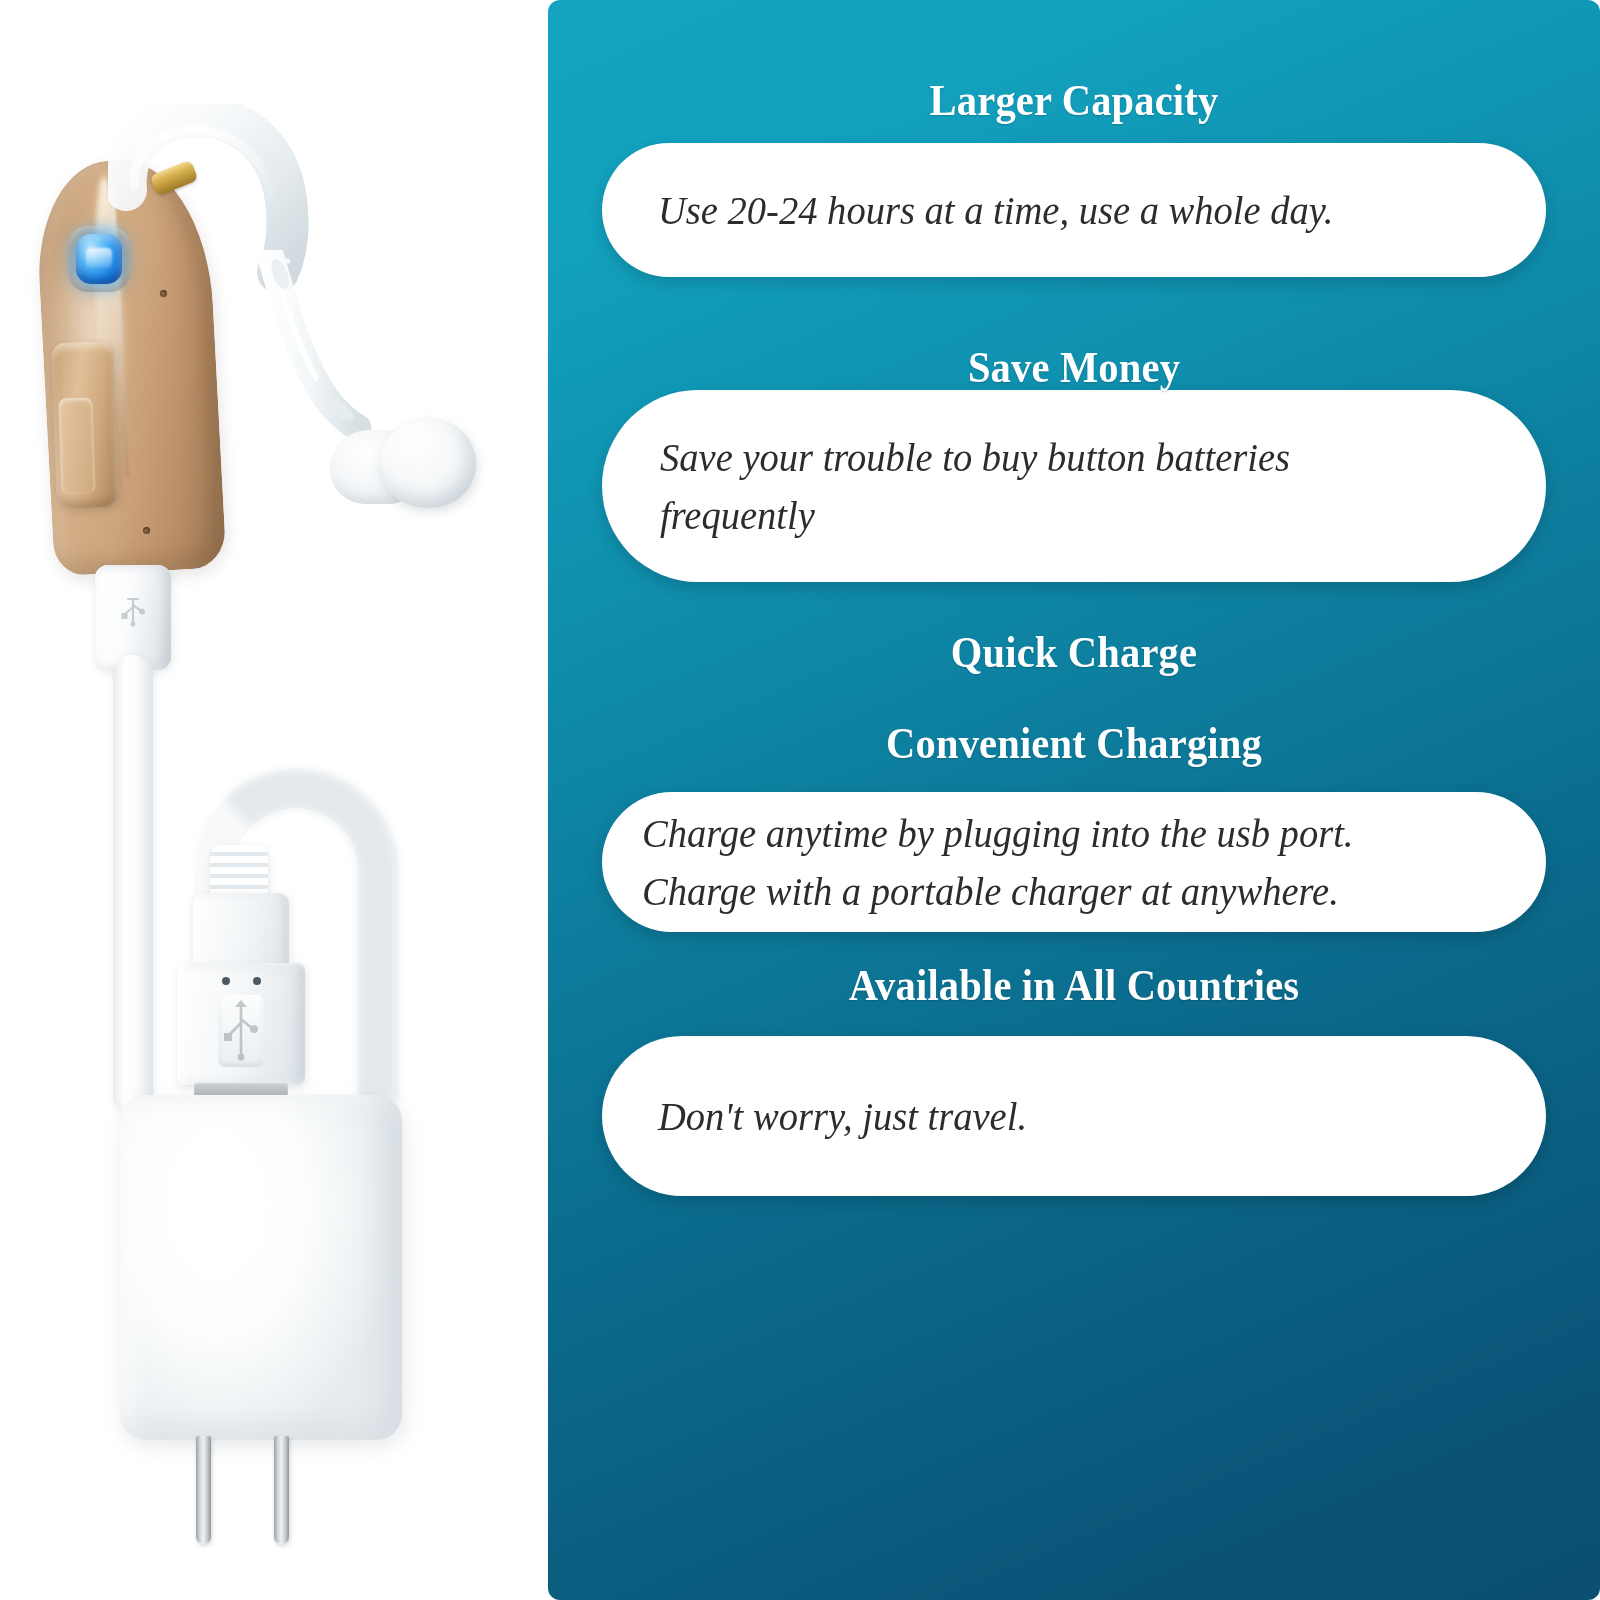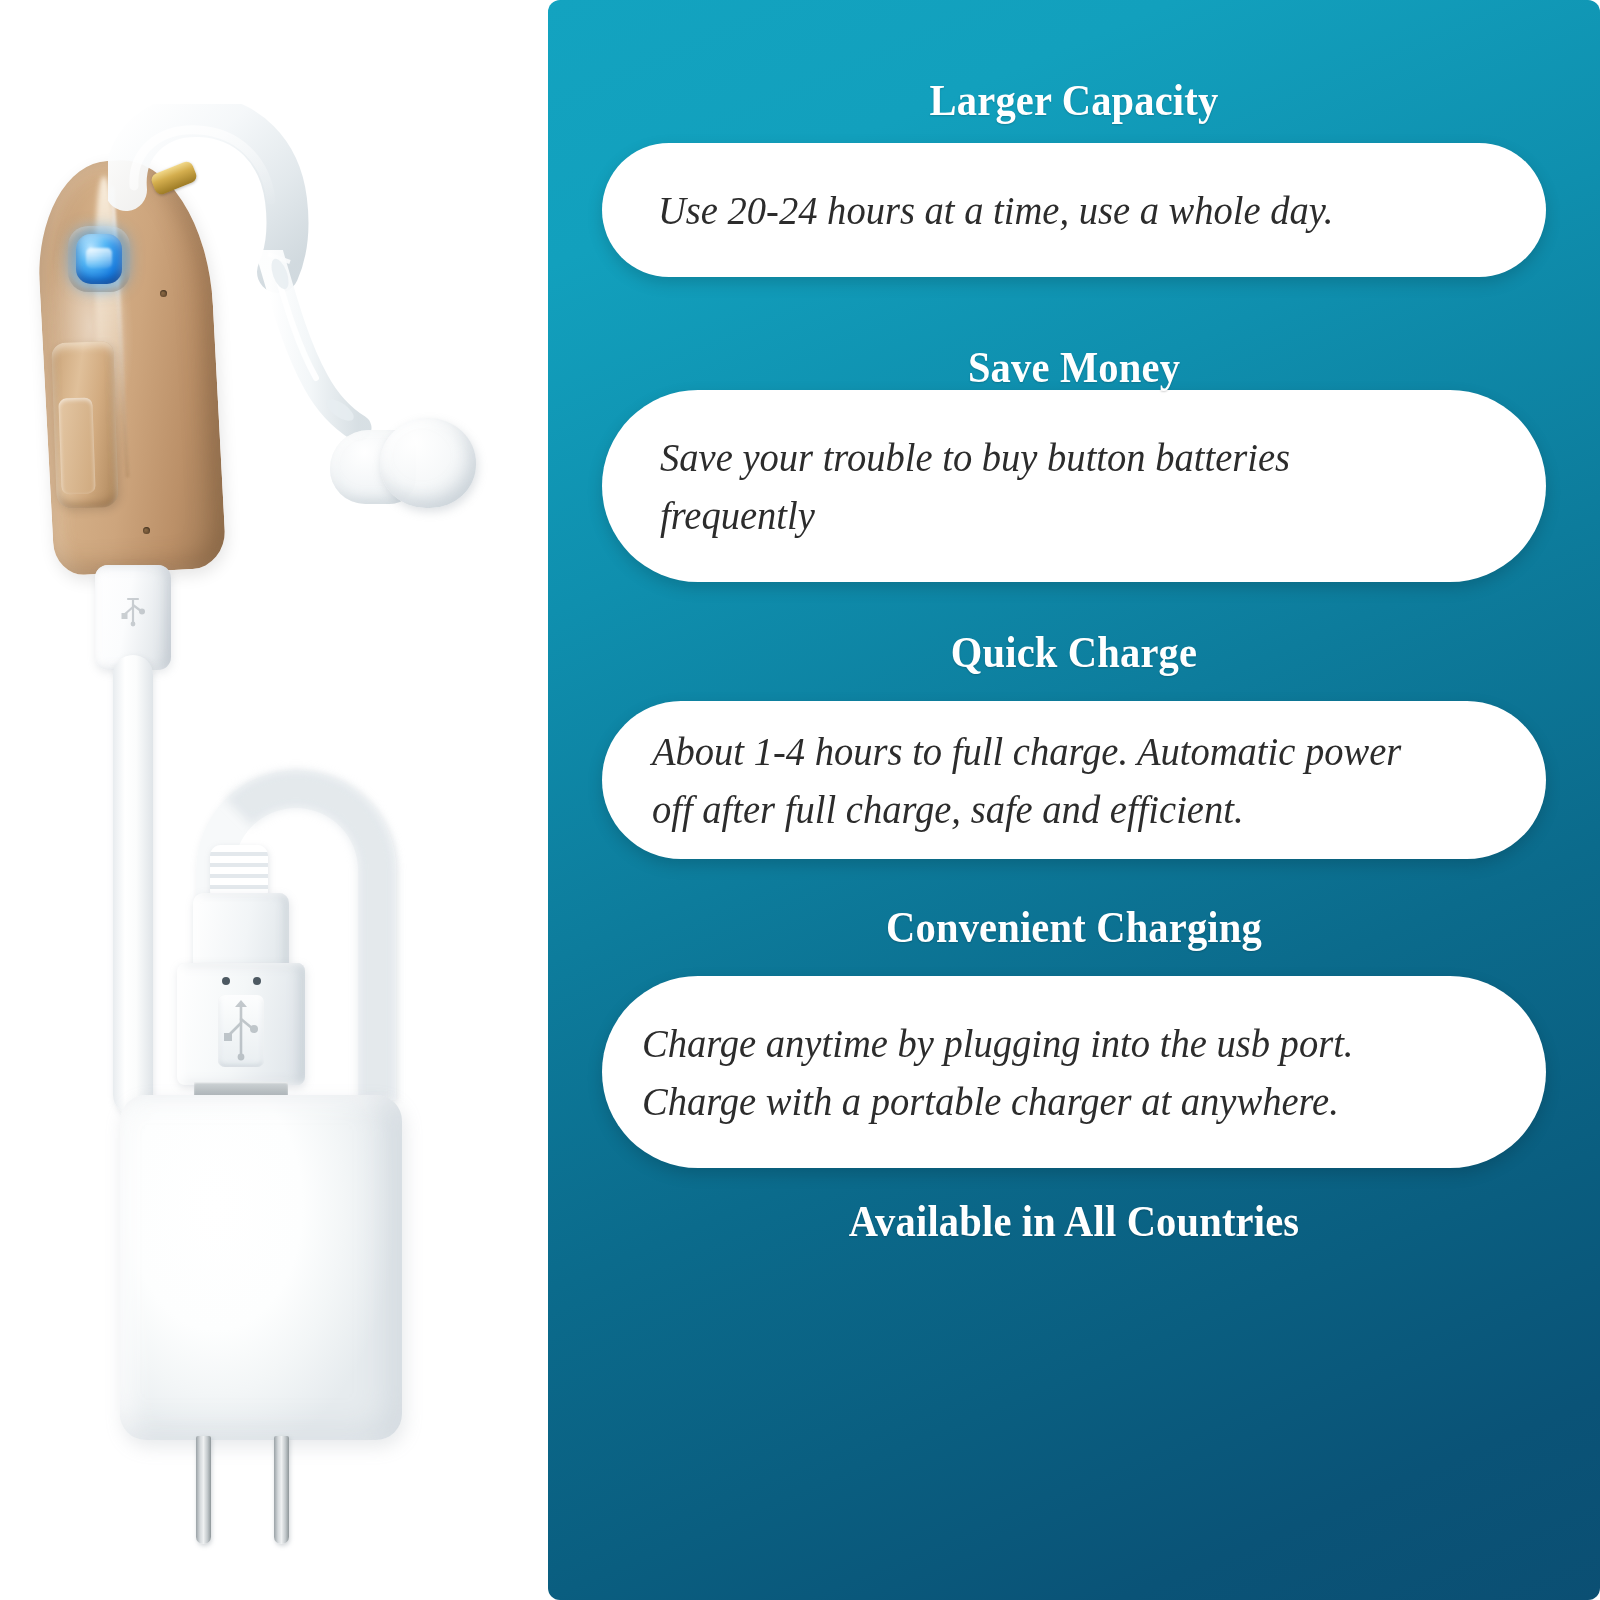--- a/index.html
+++ b/index.html
@@ -524,30 +524,30 @@
 
     <div class="feature-block" style="padding-top:68px;">
       <div class="feature-heading">Save Money</div>
       <div class="feature-pill" style="height:192px; padding:0 58px;">
         <div class="feature-text">Save your trouble to buy button batteries frequently</div>
       </div>
     </div>
 
     <div class="feature-block" style="padding-top:48px;">
       <div class="feature-heading">Quick Charge</div>
-      <div class="feature-pill" style="margin-top:26px; height:158px; padding:0 50px;">
-        <div class="feature-text">About 1-4 hours to full charge. Automatic power off after full charge, safe and efficient.</div>
-      </div>
     </div>
 
     <div class="feature-block" style="padding-top:46px;">
       <div class="feature-heading">Convenient Charging</div>
-      <div class="feature-pill" style="margin-top:26px; height:192px; padding:0 40px;">
+      <div class="feature-pill" style="margin-top:26px; height:140px; padding:0 40px;">
         <div class="feature-text">Charge anytime by plugging into the usb port. Charge with a portable charger at anywhere.</div>
       </div>
     </div>
 
     <div class="feature-block" style="padding-top:31px;">
       <div class="feature-heading">Available in All Countries</div>
+      <div class="feature-pill" style="margin-top:28px; height:160px; padding:0 56px;">
+        <div class="feature-text">Don't worry, just travel.</div>
+      </div>
     </div>
 
   </div>
 </div>
 
 </body></html>

